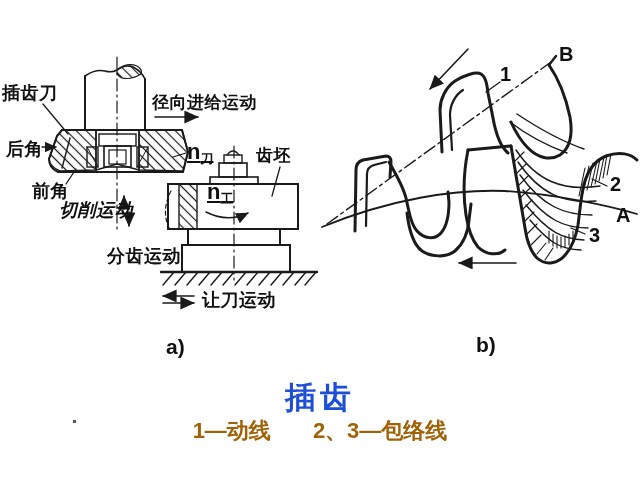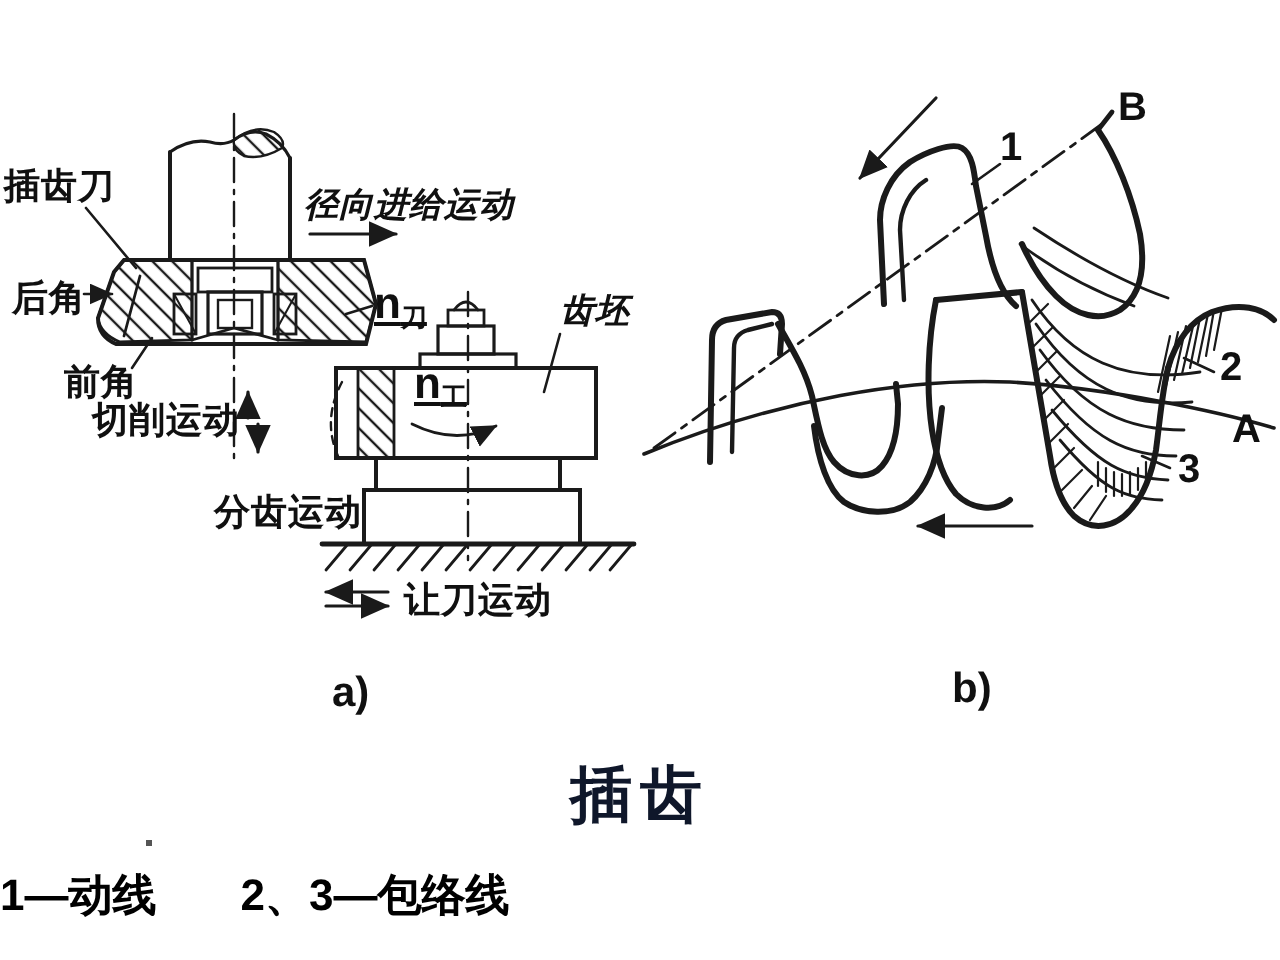--- a/index.html
+++ b/index.html
@@ -1,29 +1,29 @@
 <!DOCTYPE html>
 <html><head>
 <meta charset="utf-8">
 <style>
   html,body{margin:0;padding:0;background:#fff;}
   .stage{position:relative;width:640px;height:480px;background:#ffffff;overflow:hidden;
          font-family:"Liberation Sans",sans-serif;}
   .stage svg{position:absolute;left:0;top:0;}
   .lbl{position:absolute;font-weight:bold;color:#101010;white-space:nowrap;line-height:1;
        font-size:18px;letter-spacing:0.5px;}
-  .lbl-small{font-size:17px;font-style:italic;}
+  .lbl-small{font-size:17px;}
   .lbl-tag{font-size:21px;letter-spacing:0;}
   .lbl-ref{font-size:20px;letter-spacing:0;}
   .nlab{font-size:22px;letter-spacing:0;text-decoration:underline;}
   .nsub{font-size:13px;vertical-align:-4px;letter-spacing:0;}
   .title{position:absolute;left:0;right:0;text-align:center;top:377px;
          font-size:31px;font-weight:bold;letter-spacing:4px;}
-  .caption{position:absolute;left:0;right:0;top:433px;
-           font-size:22px;font-weight:bold;color:#000000;}
+  .caption{position:absolute;left:0;right:0;text-align:center;top:416px;
+           font-size:22px;font-weight:bold;color:#a16207;}
   .caption .gap{display:inline-block;width:42px;}
   .speck{position:absolute;left:73px;top:420px;width:3px;height:3px;background:#555;}
 </style>
 </head>
 <body>
 
 <div class="stage">
 
 <svg width="640" height="480" viewBox="0 0 640 480">
   <defs>
@@ -189,35 +189,35 @@
     <line x1="585" y1="234" x2="571" y2="228" stroke-width="1.3"></line>
 
     <line x1="516" y1="263" x2="459" y2="263" stroke-width="1.6" marker-end="url(#ah)"></line>
   </g>
 </svg>
 
   <div class="lbl" style="left:2px;top:84px;">插齿刀</div>
   <div class="lbl lbl-small" style="left:152px;top:94px;">径向进给运动</div>
   <div class="lbl" style="left:6px;top:140px;font-family:Liberation Serif, serif;">后角</div>
   <div class="lbl" style="left:32px;top:182px;">前角</div>
-  <div class="lbl" style="left:46px;top:201px;">切削运动</div>
+  <div class="lbl" style="left:59px;top:201px;font-style:italic;">切削运动</div>
   <div class="lbl nlab" style="left:187px;top:141px;"><span>n</span><span class="nsub">刀</span></div>
-  <div class="lbl lbl-small" style="left:280px;top:147px;">齿坯</div>
+  <div class="lbl lbl-small" style="left:256px;top:147px;">齿坯</div>
   <div class="lbl nlab" style="left:207px;top:181px;"><span>n</span><span class="nsub">工</span></div>
   <div class="lbl" style="left:202px;top:291px;">让刀运动</div>
   <div class="lbl" style="left:107px;top:247px;">分齿运动</div>
   <div class="lbl lbl-tag" style="left:166px;top:336px;">a)</div>
 
   <div class="lbl lbl-ref" style="left:500px;top:64px;">1</div>
   <div class="lbl lbl-ref" style="left:559px;top:44px;">B</div>
   <div class="lbl lbl-ref" style="left:610px;top:174px;">2</div>
   <div class="lbl lbl-ref" style="left:616px;top:205px;">A</div>
   <div class="lbl lbl-ref" style="left:589px;top:225px;">3</div>
   <div class="lbl lbl-tag" style="left:476px;top:334px;">b)</div>
 
-  <div class="title" style="color: #0f172a;">插齿</div>
+  <div class="title" style="color: #1d4ed8;">插齿</div>
 
   <div class="caption">
     <span>1—动线</span><span class="gap"></span><span>2、3—包络线</span>
   </div>
 
   <div class="speck"></div>
 </div>
 
 </body></html>

